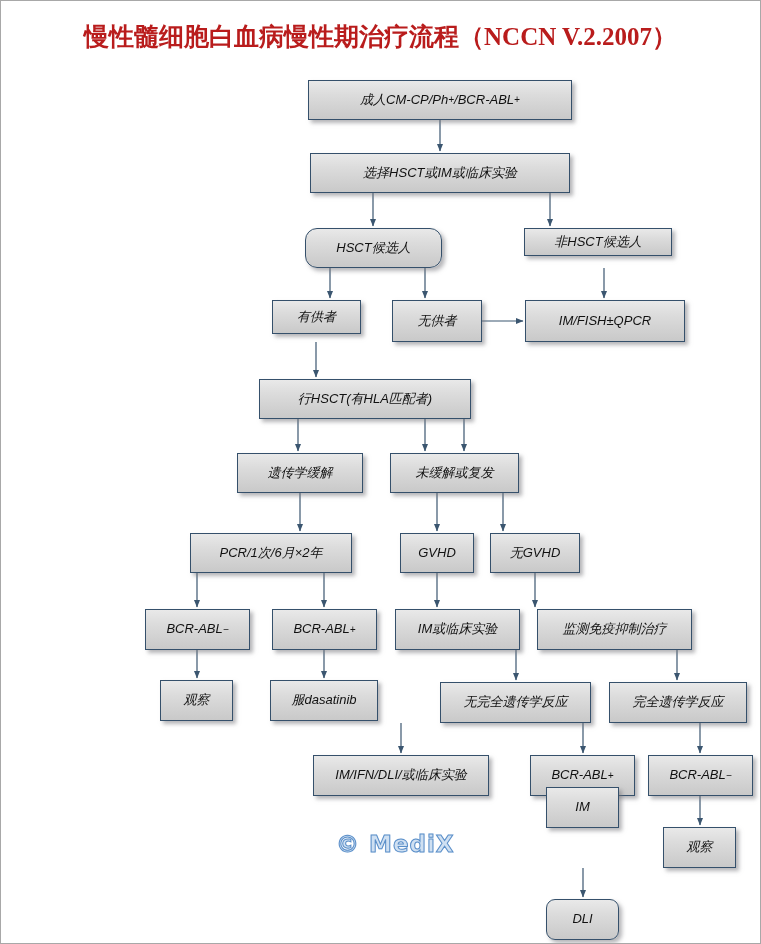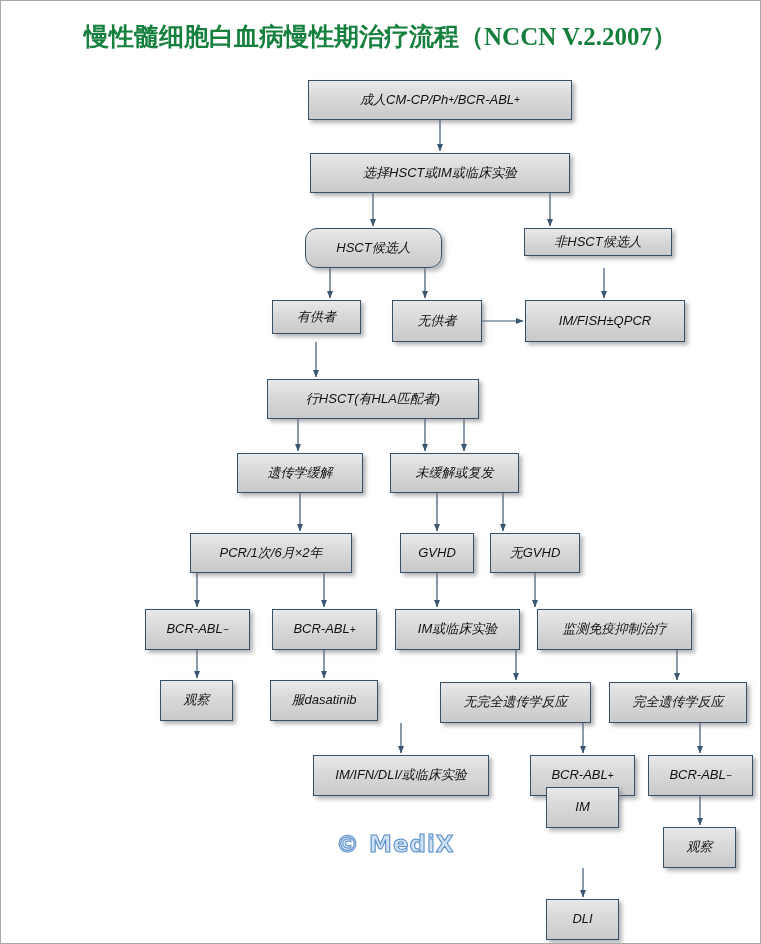--- a/index.html
+++ b/index.html
@@ -14,21 +14,21 @@
     font-family: "Liberation Sans", "DejaVu Sans", sans-serif;
   }
   #chart-title {
     position: absolute;
     left: 0; top: 20px; width: 761px;
     text-align: center;
     font-family: "Liberation Serif", "DejaVu Serif", serif;
     font-weight: bold;
     font-size: 25px;
     letter-spacing: 0px;
-    color: #15803d;
+    color: #b91c1c;
     white-space: nowrap;
   }
   .node {
     position: absolute;
     background: linear-gradient(to bottom, #e9e9e9 0%, #dcdcdc 35%, #c9c9c9 100%);
     border: 1px solid #35506b;
     box-shadow: 3px 3px 4px rgba(120,120,125,0.55);
     display: flex;
     align-items: center;
     justify-content: center;
@@ -114,36 +114,36 @@
 </svg>
 
 <div id="nodes">
     <div class="node" style="left: 308px; top: 80px; width: 264px; height: 40px;">成人CM-CP/Ph<sup>+</sup>/BCR-ABL<sup>+</sup></div>
     <div class="node" style="left: 310px; top: 153px; width: 260px; height: 40px;">选择HSCT或IM或临床实验</div>
     <div class="node" style="left: 305px; top: 228px; width: 137px; height: 40px; border-radius: 12px;">HSCT候选人</div>
     <div class="node" style="left: 524px; top: 228px; width: 148px; height: 28px;">非HSCT候选人</div>
     <div class="node" style="left: 272px; top: 300px; width: 89px; height: 34px;">有供者</div>
     <div class="node" style="left: 392px; top: 300px; width: 90px; height: 42px;">无供者</div>
     <div class="node" style="left: 525px; top: 300px; width: 160px; height: 42px;">IM/FISH±QPCR</div>
-    <div class="node" style="left: 267px; top: 379px; width: 212px; height: 40px;">行HSCT(有HLA匹配者)</div>
+    <div class="node" style="left: 259px; top: 379px; width: 212px; height: 40px;">行HSCT(有HLA匹配者)</div>
     <div class="node" style="left: 237px; top: 453px; width: 126px; height: 40px;">遗传学缓解</div>
     <div class="node" style="left: 390px; top: 453px; width: 129px; height: 40px;">未缓解或复发</div>
     <div class="node" style="left: 190px; top: 533px; width: 162px; height: 40px;">PCR/1次/6月×2年</div>
     <div class="node" style="left: 400px; top: 533px; width: 74px; height: 40px;">GVHD</div>
     <div class="node" style="left: 490px; top: 533px; width: 90px; height: 40px;">无GVHD</div>
     <div class="node" style="left: 145px; top: 609px; width: 105px; height: 41px;">BCR-ABL<sup>−</sup></div>
     <div class="node" style="left: 272px; top: 609px; width: 105px; height: 41px;">BCR-ABL<sup>+</sup></div>
     <div class="node" style="left: 395px; top: 609px; width: 125px; height: 41px;">IM或临床实验</div>
     <div class="node" style="left: 537px; top: 609px; width: 155px; height: 41px;">监测免疫抑制治疗</div>
     <div class="node" style="left: 160px; top: 680px; width: 73px; height: 41px;">观察</div>
     <div class="node" style="left: 270px; top: 680px; width: 108px; height: 41px;">服dasatinib</div>
     <div class="node" style="left: 440px; top: 682px; width: 151px; height: 41px;">无完全遗传学反应</div>
     <div class="node" style="left: 609px; top: 682px; width: 138px; height: 41px;">完全遗传学反应</div>
     <div class="node" style="left: 313px; top: 755px; width: 176px; height: 41px;">IM/IFN/DLI/或临床实验</div>
     <div class="node" style="left: 530px; top: 755px; width: 105px; height: 41px;">BCR-ABL<sup>+</sup></div>
     <div class="node" style="left: 648px; top: 755px; width: 105px; height: 41px;">BCR-ABL<sup>−</sup></div>
     <div class="node" style="left: 546px; top: 787px; width: 73px; height: 41px;">IM</div>
     <div class="node" style="left: 663px; top: 827px; width: 73px; height: 41px;">观察</div>
-    <div class="node" style="left: 546px; top: 899px; width: 73px; height: 41px;">DLI</div>
+    <div class="node" style="left: 546px; top: 899px; width: 73px; height: 41px; border-radius: 9px;">DLI</div>
   </div>
 
 <div id="watermark">© MediX</div>
 <div id="page-border"></div>
 
 </body></html>

